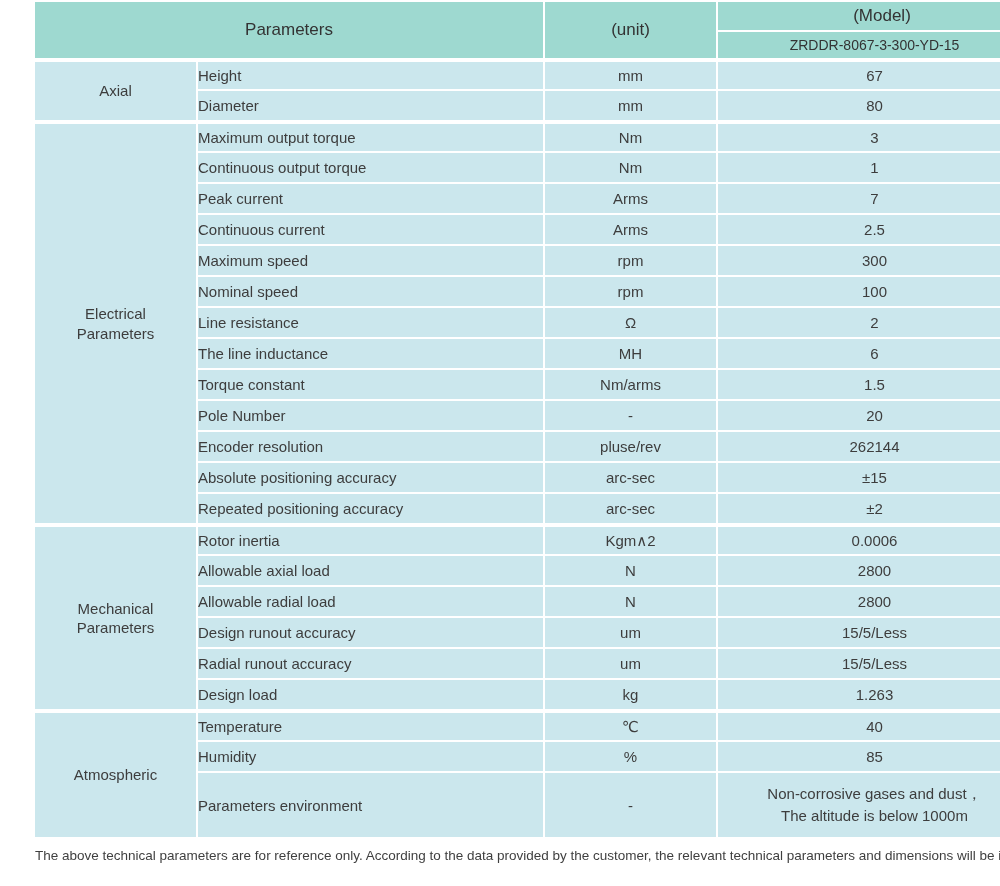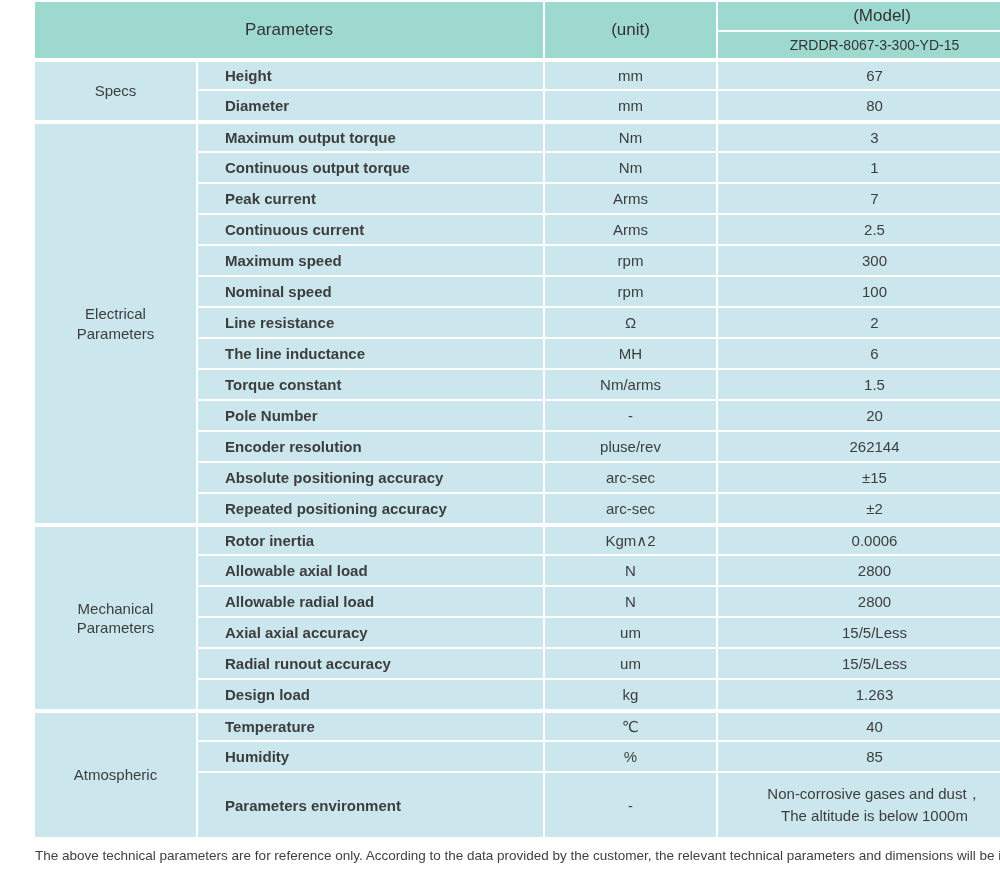--- a/index.html
+++ b/index.html
@@ -37,22 +37,20 @@
   th.hmodel-label { font-size: 17px; height: 28px; padding-left: 15px; }
   th.hmodel-value { font-size: 14px; height: 26px; }
 
   td.cat {
     text-align: center;
     white-space: pre-line;
     line-height: 1.3;
   }
   td.param {
     text-align: left;
-    padding-left: 27px;
-    font-weight: bold;
   }
   td.unit { text-align: center; }
   td.val  {
     text-align: center;
     white-space: pre-line;
     line-height: 1.45;
   }
   tr.r td { height: 29px; }
   tr.tall td { height: 64px; }
 
@@ -85,21 +83,21 @@
         <th class="hmain" rowspan="2">(unit)</th>
         <th class="hmodel-label">(Model)</th>
       </tr>
       <tr>
         <th class="hmodel-value">ZRDDR-8067-3-300-YD-15</th>
       </tr>
     </thead>
     <tbody>
 
       <tr class="r sec">
-        <td class="cat" rowspan="2">Specs</td>
+        <td class="cat" rowspan="2">Axial</td>
         <td class="param">Height</td>
         <td class="unit">mm</td>
         <td class="val">67</td>
       </tr>
       <tr class="r">
         <td class="param">Diameter</td>
         <td class="unit">mm</td>
         <td class="val">80</td>
       </tr>
 
@@ -182,21 +180,21 @@
         <td class="param">Allowable axial load</td>
         <td class="unit">N</td>
         <td class="val">2800</td>
       </tr>
       <tr class="r">
         <td class="param">Allowable radial load</td>
         <td class="unit">N</td>
         <td class="val">2800</td>
       </tr>
       <tr class="r">
-        <td class="param">Axial axial accuracy</td>
+        <td class="param">Design runout accuracy</td>
         <td class="unit">um</td>
         <td class="val">15/5/Less</td>
       </tr>
       <tr class="r">
         <td class="param">Radial runout accuracy</td>
         <td class="unit">um</td>
         <td class="val">15/5/Less</td>
       </tr>
       <tr class="r">
         <td class="param">Design load</td>

